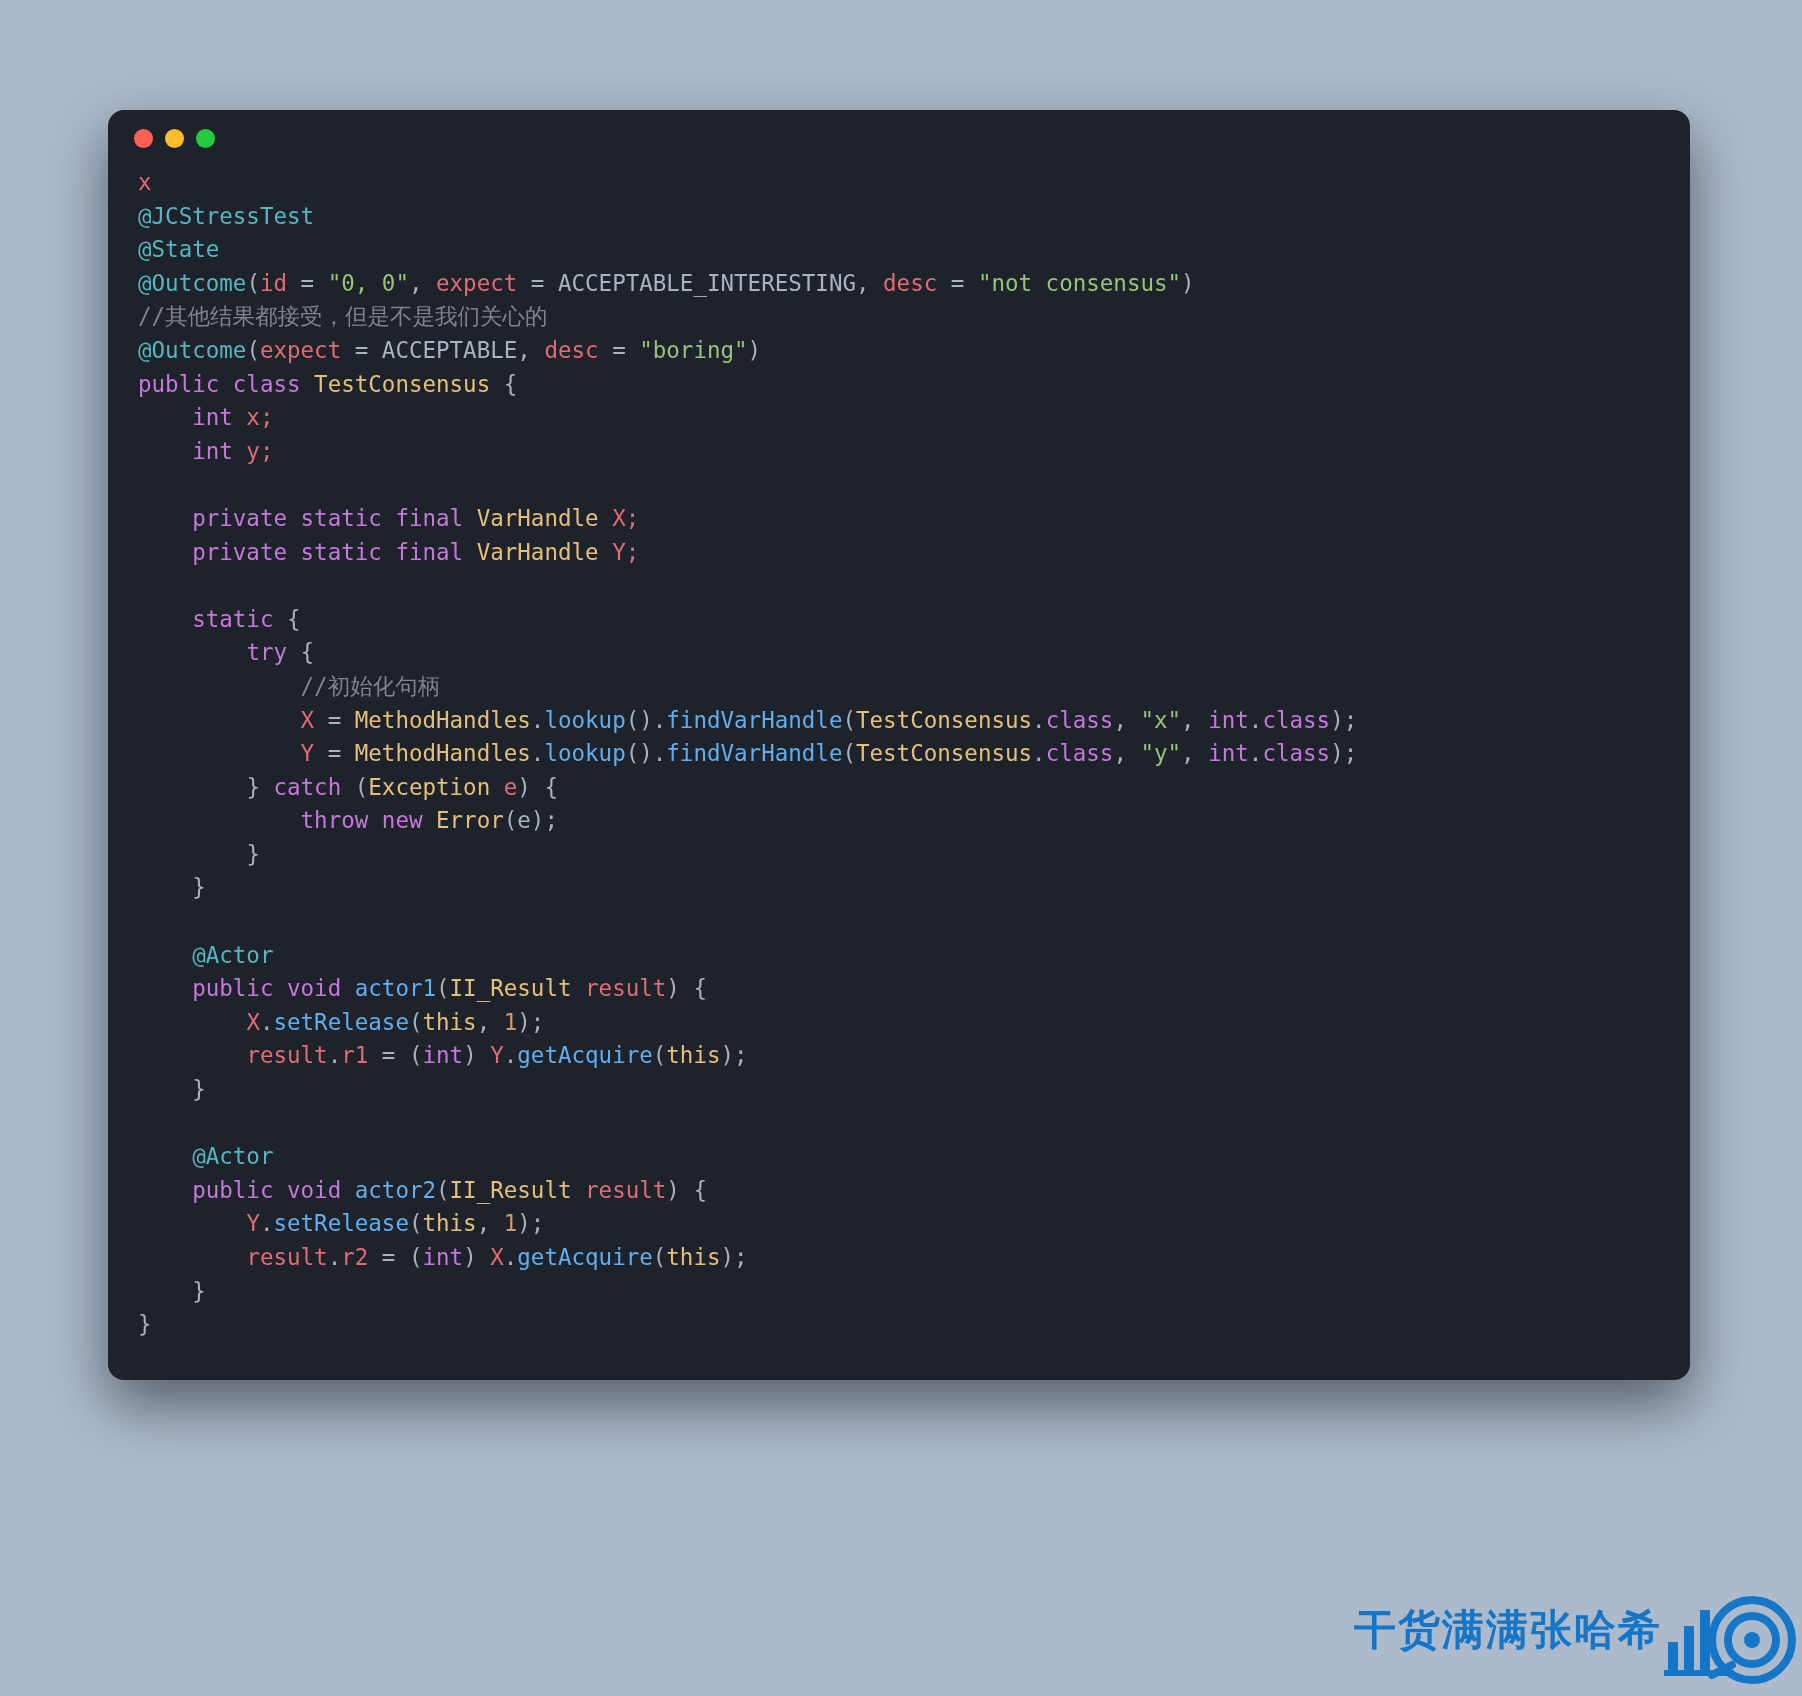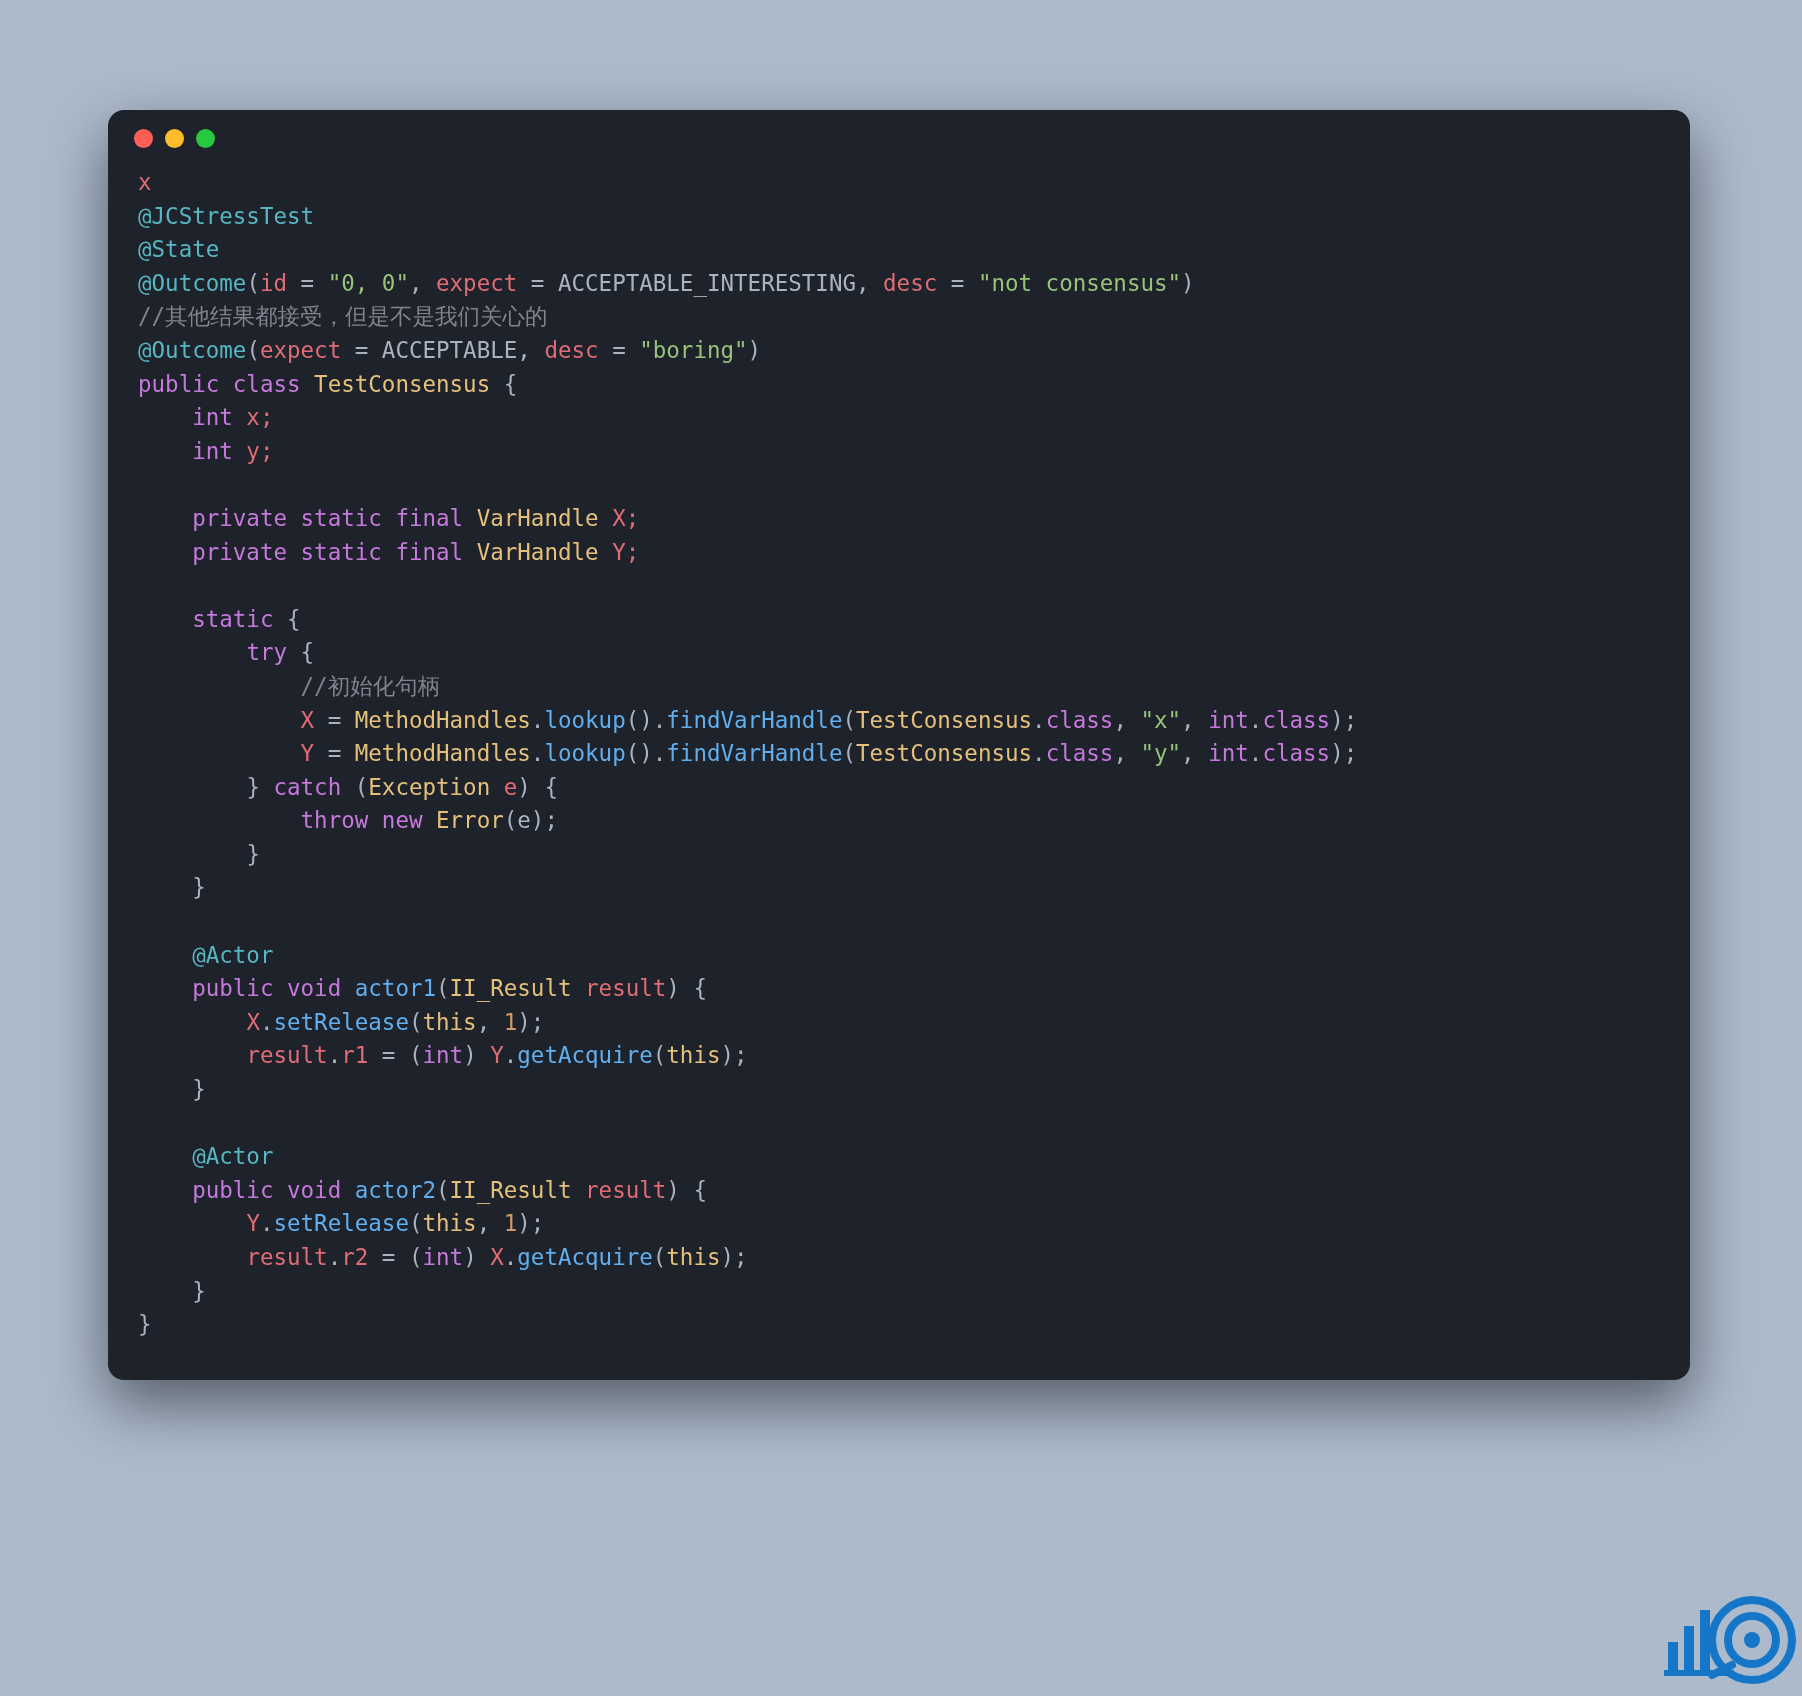--- a/index.html
+++ b/index.html
@@ -110,20 +110,21 @@
 
 <span>    </span><span class="c-anno">@Actor</span>
 <span>    </span><span class="c-keyword">public</span><span> </span><span class="c-keyword">void</span><span> </span><span class="c-func">actor2</span><span class="c-default">(</span><span class="c-type">II_Result</span><span class="c-red"> result</span><span class="c-default">) {</span>
 <span>        </span><span class="c-red">Y</span><span class="c-default">.</span><span class="c-func">setRelease</span><span class="c-default">(</span><span class="c-this">this</span><span class="c-default">, </span><span class="c-num">1</span><span class="c-default">);</span>
 <span>        </span><span class="c-red">result</span><span class="c-default">.</span><span class="c-red">r2</span><span class="c-default"> = (</span><span class="c-keyword">int</span><span class="c-default">) </span><span class="c-red">X</span><span class="c-default">.</span><span class="c-func">getAcquire</span><span class="c-default">(</span><span class="c-this">this</span><span class="c-default">);</span>
 <span>    </span><span class="c-default">}</span>
 <span class="c-default">}</span></div>
 </div>
 
 <div class="watermark">
+  <span class="watermark-text">干货满满张哈希</span>
   <svg class="watermark-logo" viewBox="0 0 140 120">
     <rect x="6" y="72" width="10" height="28" fill="#1576c7"></rect>
     <rect x="22" y="56" width="10" height="44" fill="#1576c7"></rect>
     <rect x="38" y="40" width="10" height="60" fill="#1576c7"></rect>
     <rect x="2" y="100" width="70" height="6" fill="#1576c7"></rect>
     <circle cx="90" cy="70" r="40" fill="none" stroke="#1576c7" stroke-width="8"></circle>
     <circle cx="90" cy="70" r="24" fill="none" stroke="#1576c7" stroke-width="8"></circle>
     <circle cx="90" cy="70" r="8" fill="#1576c7"></circle>
     <path d="M70 95 L50 105" stroke="#1576c7" stroke-width="8" stroke-linecap="round"></path>
   </svg>

